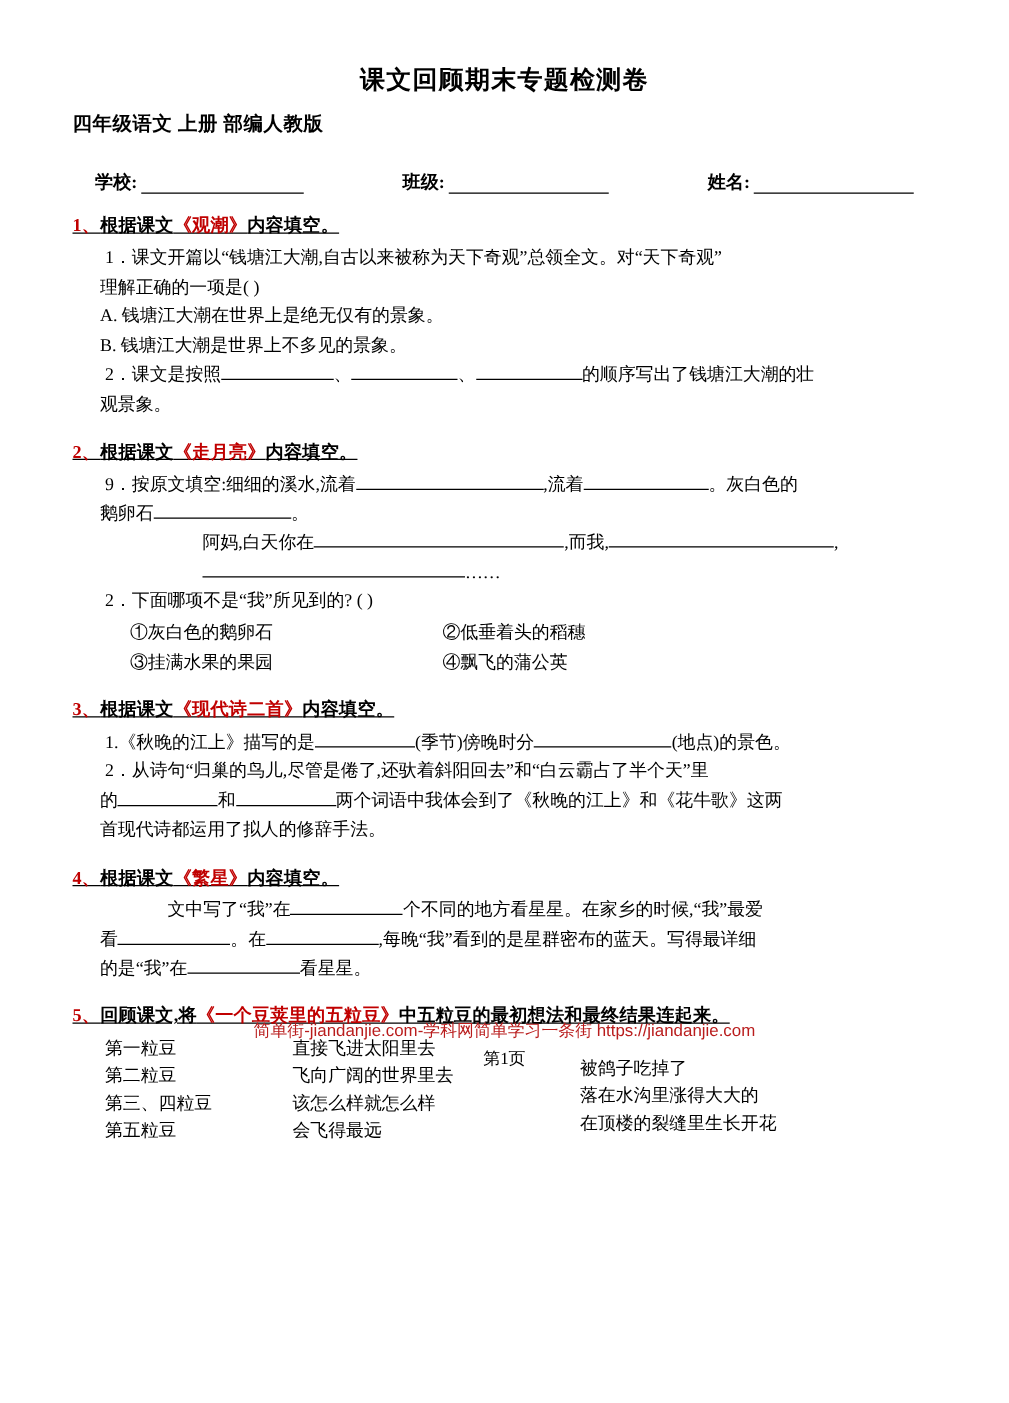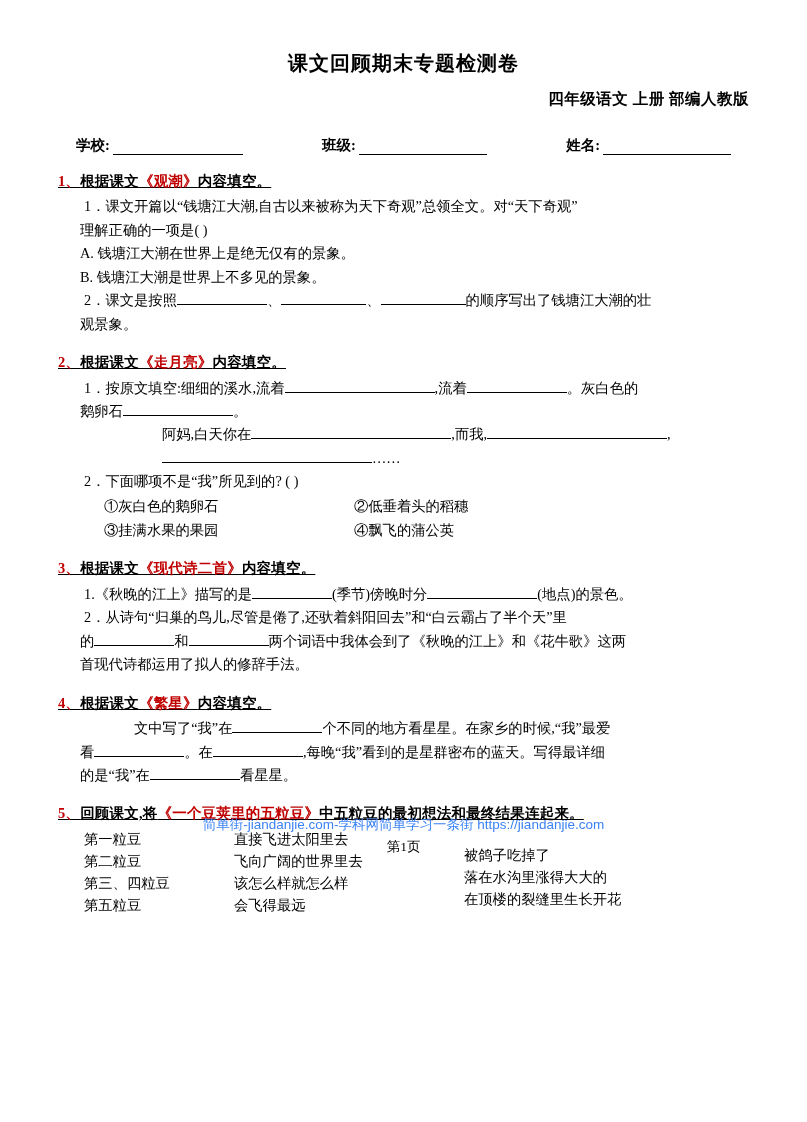--- a/index.html
+++ b/index.html
@@ -23,21 +23,21 @@
     padding: 42px 58px 0 58px;
   }
   .doc-title {
     text-align: center;
     font-size: 20px;
     font-weight: bold;
     letter-spacing: 1px;
     margin-top: 8px;
   }
   .doc-subtitle {
-    text-align: right;
+    text-align: left;
     font-size: 15.5px;
     font-weight: bold;
     margin-top: 12px;
     letter-spacing: 0.5px;
   }
   .info-row {
     display: flex;
     justify-content: space-between;
     margin-top: 26px;
     padding: 0 18px 0 18px;
@@ -121,21 +121,21 @@
   .match-mid { width: 230px; }
   .match-right { width: 250px; padding-top: 16px; }
 
   .footer-note {
     position: absolute;
     left: 0;
     right: 0;
     bottom: 32px;
     text-align: center;
     font-size: 13.5px;
-    color: #3b82f6;
+    color: #b91c1c;
     font-family: "Liberation Sans", sans-serif;
   }
   .page-num {
     position: absolute;
     left: 0;
     right: 0;
     bottom: 10px;
     text-align: center;
     font-size: 13.5px;
     color: #000;
@@ -186,21 +186,21 @@
     <div class="sub">
       <span>观景象。</span>
     </div>
   </div>
 
   <div class="section">
     <div class="sec-head">
       <span class="num">2、</span><span class="blk">根据课文</span><span class="red">《走月亮》</span><span class="blk">内容填空。</span>
     </div>
     <div class="hang">
-      <span>1．按原文填空:细细的溪水,流着</span><span class="u u150"></span><span>,流着</span><span class="u u100"></span><span>。灰白色的</span>
+      <span>9．按原文填空:细细的溪水,流着</span><span class="u u150"></span><span>,流着</span><span class="u u100"></span><span>。灰白色的</span>
     </div>
     <div class="sub">
       <span>鹅卵石</span><span class="u u110"></span><span>。</span>
     </div>
     <div class="sub" style="margin-left:104px;">
       <span>阿妈,白天你在</span><span class="u u200"></span><span>,而我,</span><span class="u u180"></span><span>,</span>
     </div>
     <div class="sub" style="margin-left:104px;">
       <span class="u u210"></span><span>……</span>
     </div>

